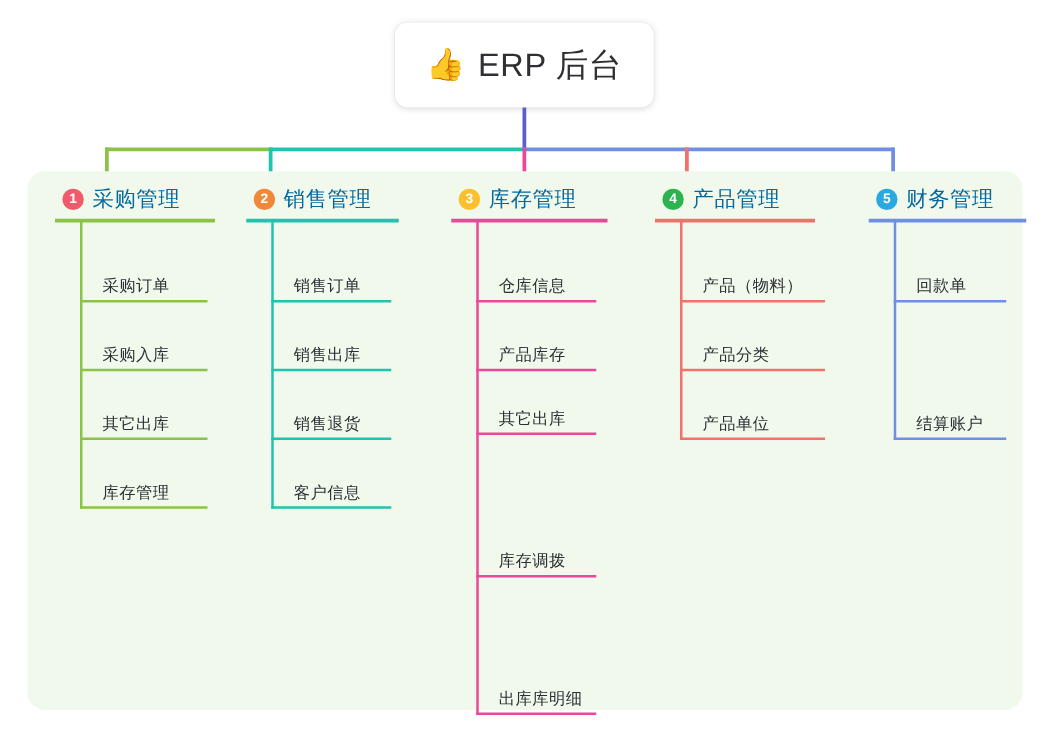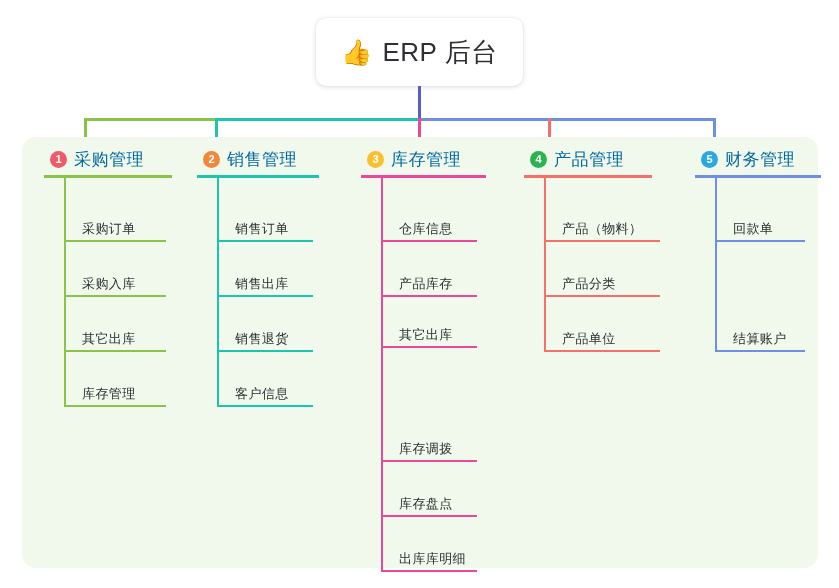--- a/index.html
+++ b/index.html
@@ -215,24 +215,20 @@
             <div class="leaf-rule" style="width: 96px; background: rgb(236, 72, 153);"></div>
           </div>
           <div class="leaf" style="top: 181px; width: 96px; height: 30px;">
             <span class="leaf-label">其它出库</span>
             <div class="leaf-rule" style="width: 96px; background: rgb(236, 72, 153);"></div>
           </div>
           <div class="leaf" style="top: 295px; width: 96px; height: 30px;">
             <span class="leaf-label">库存调拨</span>
             <div class="leaf-rule" style="width: 96px; background: rgb(236, 72, 153);"></div>
           </div>
-          <div class="leaf" style="top: 350px; width: 96px; height: 30px;">
-            <span class="leaf-label">库存盘点</span>
-            <div class="leaf-rule" style="width: 96px; background: rgb(236, 72, 153);"></div>
-          </div>
           <div class="leaf" style="top: 405px; width: 96px; height: 30px;">
             <span class="leaf-label">出库库明细</span>
             <div class="leaf-rule" style="width: 96px; background: rgb(236, 72, 153);"></div>
           </div>
         </div>
         <div class="column" style="left: 494px; width: 148px; height: 431px;">
           <div class="col-head">
             <span class="badge" style="background: rgb(43, 180, 78);">4</span>
             <span class="col-title">产品管理</span>
           </div>

